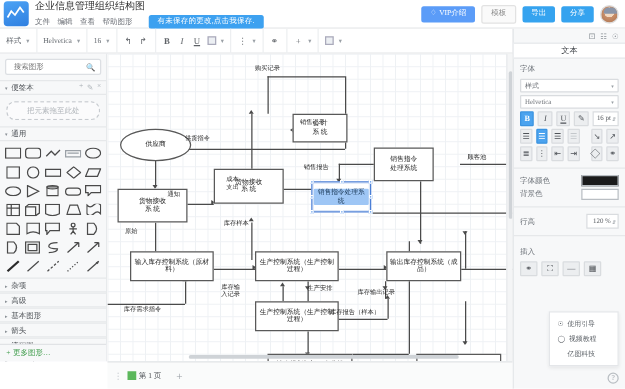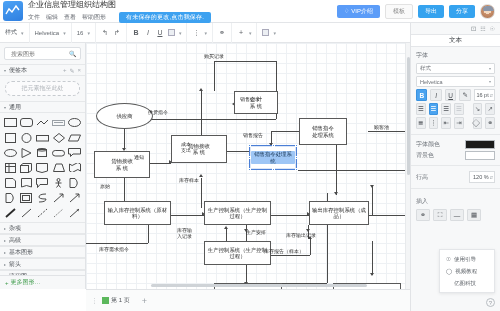--- a/index.html
+++ b/index.html
@@ -3,21 +3,21 @@
 <meta charset="utf-8">
 <style>
   * { box-sizing: border-box; }
   html,body { margin:0; padding:0; }
   body {
     width:500px; height:311px; overflow:hidden;
     font-family:"Liberation Sans","DejaVu Sans",sans-serif;
     font-size:7px; color:#3a3a3a; background:#fff;
     -webkit-font-smoothing:antialiased;
   }
-  #app { position:relative; width:500px; height:272px; }
+  #app { position:relative; width:500px; height:272px;font-family:Liberation Serif, serif; }
 
   
   .topbar { position:absolute; left:0; top:0; width:500px; height:23px;
             background:#fff; border-bottom:1px solid #e3e5e8; display:flex; align-items:center; }
   .logo { width:20px; height:20px; margin-left:3px; border-radius:3px;
           background:linear-gradient(160deg,#4da3f5,#2f7fe0); position:relative; flex:none; }
   .logo svg { position:absolute; left:2px; top:3px; }
   .titleblock { margin-left:5px; flex:none; }
   .doctitle { font-size:8px; color:#2d2d2d; line-height:10px; }
   .menurow { display:flex; align-items:center; gap:6px; margin-top:2px; }

